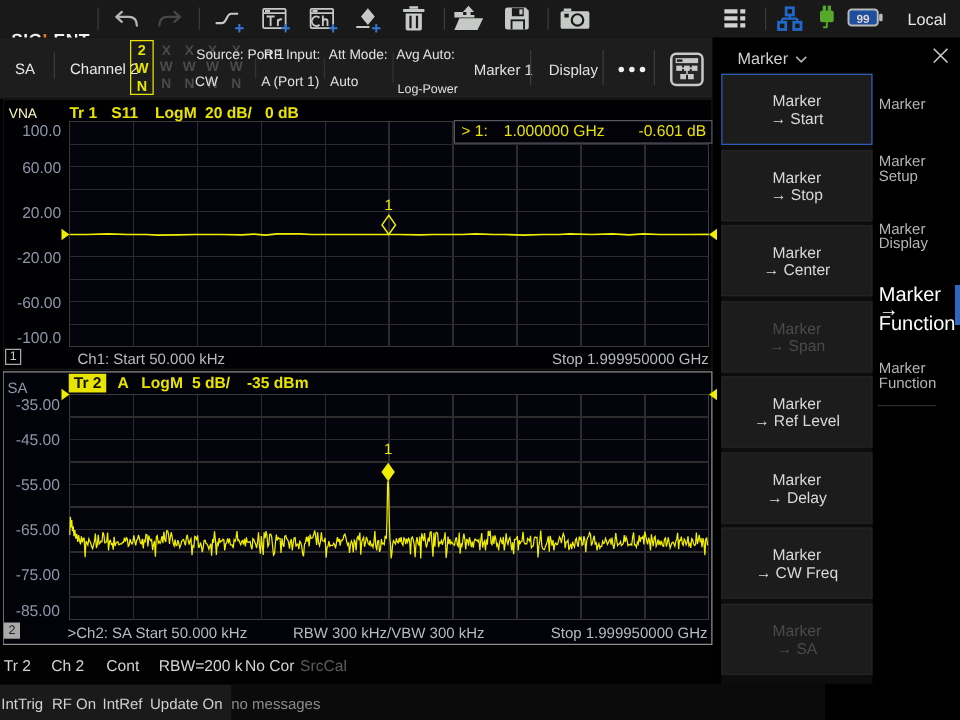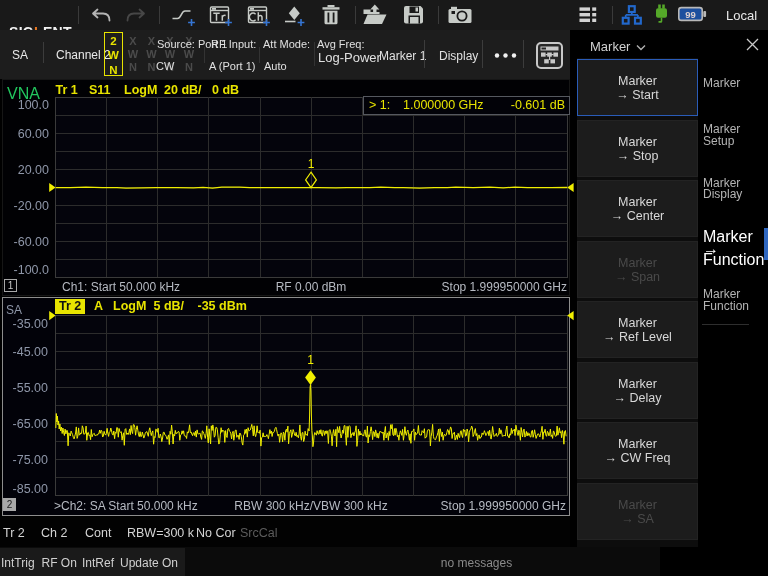--- a/index.html
+++ b/index.html
@@ -98,25 +98,25 @@
 <div class="abs" style="left:43px;top:12px;width:1px;height:21px;background:#3c3c3c"></div>
 <div class="abs" style="left:56px;top:18px;font-size:12px;color:#e8e8e8">Channel 2</div>
 <div class="abs" style="left:104px;top:2px;width:19px;height:44px;border:1px solid #e8e400;text-align:center;color:#e8e400;font-size:11.5px;line-height:14.3px;font-weight:bold;padding-top:1px">2<br>W<br>N</div>
 <div style="position:absolute;left:127px;top:4.5px;width:12px;text-align:center;color:#4b4b4b;font-size:11px;line-height:13.3px;font-weight:bold">X<br>W<br>N</div>
     <div style="position:absolute;left:145.5px;top:4.5px;width:12px;text-align:center;color:#4b4b4b;font-size:11px;line-height:13.3px;font-weight:bold">X<br>W<br>N</div>
     <div style="position:absolute;left:164px;top:4.5px;width:12px;text-align:center;color:#4b4b4b;font-size:11px;line-height:13.3px;font-weight:bold">X<br>W<br>N</div>
     <div style="position:absolute;left:183px;top:4.5px;width:12px;text-align:center;color:#4b4b4b;font-size:11px;line-height:13.3px;font-weight:bold">X<br>W<br>N</div>
 <div class="abs" style="left:157px;top:7.5px;font-size:11px;color:#e0e0e0">Source: Port 1</div>
 <div class="abs" style="left:211px;top:7.5px;font-size:11px;color:#e0e0e0">RF Input:</div>
 <div class="abs" style="left:263px;top:7.5px;font-size:11px;color:#e0e0e0">Att Mode:</div>
-<div class="abs" style="left:317px;top:7.5px;font-size:11px;color:#e0e0e0">Avg Freq:</div>
+<div class="abs" style="left:317px;top:7.5px;font-size:11px;color:#e0e0e0">Avg Auto:</div>
 <div class="abs" style="left:156px;top:29.5px;font-size:11px;color:#e0e0e0">CW</div>
 <div class="abs" style="left:209px;top:29.5px;font-size:11px;color:#e0e0e0">A (Port 1)</div>
 <div class="abs" style="left:264px;top:29.5px;font-size:11px;color:#e0e0e0">Auto</div>
-<div class="abs" style="left:318px;top:20px;font-size:13px;color:#e0e0e0">Log-Power</div>
+<div class="abs" style="left:318px;top:36px;font-size:10px;color:#e0e0e0">Log-Power</div>
 <div class="abs" style="left:204px;top:17px;width:1px;height:16px;background:#333"></div>
 <div class="abs" style="left:259px;top:17px;width:1px;height:16px;background:#333"></div>
 <div class="abs" style="left:314px;top:12px;width:1px;height:24px;background:#333"></div>
 <div class="abs" style="left:379px;top:18.5px;font-size:12px;color:#e0e0e0">Marker 1</div>
 <div class="abs" style="left:424px;top:10px;width:1px;height:28px;background:#3c3c3c"></div>
 <div class="abs" style="left:439px;top:18.5px;font-size:12px;color:#e0e0e0">Display</div>
 <div class="abs" style="left:482px;top:10px;width:1px;height:28px;background:#3c3c3c"></div>
 <div class="abs" style="left:523px;top:10px;width:1px;height:28px;background:#3c3c3c"></div>
 <svg width="30" height="10" style="position:absolute;left:492px;top:21px">
       <circle cx="5" cy="4.5" r="2.2" fill="#f0f0f0"></circle>
@@ -161,42 +161,41 @@
 <line x1="53.5" y1="162.3" x2="565.0" y2="162.3" stroke="#2c2c2c" stroke-width="1"></line>
 <line x1="53.5" y1="180.3" x2="565.0" y2="180.3" stroke="#2c2c2c" stroke-width="1"></line>
 <g shape-rendering="auto">
 <polyline points="53.8,108.6 68.0,108.6 84.0,108.1 100.4,108.6 114.9,108.6 124.0,109.1 140.7,108.9 154.1,108.6 162.3,108.6 174.3,108.6 191.5,108.9 201.1,108.3 210.5,109.1 219.8,108.1 237.5,108.1 247.6,108.6 265.2,108.6 281.9,108.6 293.0,108.6 306.4,108.6 316.2,108.6 333.9,108.9 344.9,108.6 357.0,108.6 367.7,108.6 378.7,108.1 392.7,108.6 401.3,108.6 417.5,109.1 432.5,108.6 445.3,108.6 453.8,108.1 471.3,108.6 487.8,108.1 501.3,108.9 512.9,108.1 525.5,108.6 539.7,108.6 548.9,108.6 565.0,108.5" fill="none" stroke="#f0ee00" stroke-width="1.3"></polyline>
 <polygon points="47.2,103.9 47.2,113.1 53.6,108.5" fill="#f0ee00"></polygon>
 <polygon points="571.6,103.9 571.6,113.1 565.2,108.5" fill="#f0ee00"></polygon>
 <polygon points="309,93.2 314.4,100.9 309,108.6 303.6,100.9" fill="none" stroke="#f0ee00" stroke-width="1.2"></polygon>
 <text x="309" y="88.8" fill="#f0ee00" font-size="12" text-anchor="middle" font-family="Liberation Sans, sans-serif">1</text>
 </g>
 </svg>
-<div class="abs" style="left:5px;top:6px;font-size:16px;color:#22c55e">VNA</div>
+<div class="abs" style="left:5px;top:6px;font-size:11px;color:#fef9c3">VNA</div>
 <div class="abs" style="top:4px;font-size:12.5px;color:#e8e400;font-weight:bold;width:568px;height:14px">
       <span class="abs" style="left:53.5px">Tr 1</span>
       <span class="abs" style="left:87px">S11</span>
       <span class="abs" style="left:122px">LogM</span>
       <span class="abs" style="left:162px">20 dB/</span>
       <span class="abs" style="left:210px">0 dB</span>
     </div>
 <div class="abs" style="left:0;top:18.5px;width:47px;text-align:right;font-size:12.5px;color:#8e96a8">100.0</div>
 <div class="abs" style="left:0;top:47.5px;width:47px;text-align:right;font-size:12.5px;color:#8e96a8">60.00</div>
 <div class="abs" style="left:0;top:83.5px;width:47px;text-align:right;font-size:12.5px;color:#8e96a8">20.00</div>
 <div class="abs" style="left:0;top:119.5px;width:47px;text-align:right;font-size:12.5px;color:#8e96a8">-20.00</div>
 <div class="abs" style="left:0;top:155.5px;width:47px;text-align:right;font-size:12.5px;color:#8e96a8">-60.00</div>
 <div class="abs" style="left:0;top:184px;width:47px;text-align:right;font-size:12.5px;color:#8e96a8">-100.0</div>
 <div class="abs" style="left:361px;top:16.5px;width:207px;height:19px;background:#020208;border:1px solid #55585f;color:#e8e400;font-size:12.5px;line-height:17px">
       <span style="position:absolute;left:5px">&gt; 1:</span>
       <span style="position:absolute;left:39px">1.000000 GHz</span>
       <span style="position:absolute;right:4px">-0.601 dB</span>
     </div>
 <div class="abs" style="left:2px;top:200px;width:13px;height:13px;border:1px solid #a8a8a8;color:#c8c8c8;font-size:10px;line-height:12px;text-align:center">1</div>
 <div class="abs" style="left:60px;top:201px;font-size:12px;color:#b6bac2">Ch1: Start 50.000 kHz</div>
-<div class="abs" style="left:53px;top:201px;width:512px;text-align:center;font-size:12px;color:#b6bac2">RF 0.00 dBm</div>
 <div class="abs" style="left:0;top:201px;width:565px;text-align:right;font-size:12px;color:#b6bac2">Stop 1.999950000 GHz</div>
 </div>
 
 <div class="abs" style="left:2px;top:297px;width:568px;height:219px;background:#020209;box-shadow:inset 0 0 0 1px #8d8d8d">
 <svg width="576" height="219" style="position:absolute;left:0;top:0;overflow:visible" shape-rendering="crispEdges">
 <rect x="53.5" y="18.6" width="511.5" height="180" fill="#04040c" stroke="#3a3a3a" stroke-width="1"></rect>
 <line x1="104.7" y1="18.6" x2="104.7" y2="198.6" stroke="#2c2c2c" stroke-width="1"></line>
 <line x1="155.8" y1="18.6" x2="155.8" y2="198.6" stroke="#2c2c2c" stroke-width="1"></line>
 <line x1="206.9" y1="18.6" x2="206.9" y2="198.6" stroke="#2c2c2c" stroke-width="1"></line>
 <line x1="258.1" y1="18.6" x2="258.1" y2="198.6" stroke="#2c2c2c" stroke-width="1"></line>
@@ -239,32 +238,32 @@
 <div class="abs" style="left:1px;top:201px;width:13px;height:13px;background:#a8a8a8;color:#222;font-size:10px;line-height:13px;text-align:center">2</div>
 <div class="abs" style="left:52px;top:202px;font-size:12px;color:#b6bac2">&gt;Ch2: SA Start 50.000 kHz</div>
 <div class="abs" style="left:53px;top:202px;width:512px;text-align:center;font-size:12px;color:#b6bac2">RBW 300 kHz/VBW 300 kHz</div>
 <div class="abs" style="left:0;top:202px;width:564px;text-align:right;font-size:12px;color:#b6bac2">Stop 1.999950000 GHz</div>
 </div>
 
 <div class="abs" style="left:0;top:517px;width:570px;height:30px;background:#020202;color:#d4d4d4;font-size:12.5px">
 <span class="abs" style="left:3px;top:9px">Tr 2</span>
 <span class="abs" style="left:41px;top:9px">Ch 2</span>
 <span class="abs" style="left:85px;top:9px">Cont</span>
-<span class="abs" style="left:127px;top:9px">RBW=300 k</span>
+<span class="abs" style="left:127px;top:9px">RBW=200 k</span>
 <span class="abs" style="left:196px;top:9px">No Cor</span>
 <span class="abs" style="left:240px;top:9px;color:#5c5c5c">SrcCal</span>
 </div>
 
 <div class="abs" style="left:0;top:547px;width:660px;height:29px;background:#0b0b0b;font-size:12px;color:#d0d0d0">
 <div class="abs" style="left:0;top:1px;width:185px;height:28px;background:#1a1a1a"></div>
 <span class="abs" style="left:1px;top:9px">IntTrig</span>
 <span class="abs" style="left:41.5px;top:9px">RF On</span>
 <span class="abs" style="left:82px;top:9px">IntRef</span>
 <span class="abs" style="left:120px;top:9px">Update On</span>
-<div class="abs" style="left:185px;top:9px;width:583px;text-align:center;color:#8a8a8a">no messages</div>
+<div class="abs" style="left:185px;top:9px;width:583px;color:#8a8a8a">no messages</div>
 </div>
 
 <div class="abs" style="left:570px;top:30px;width:198px;height:517px">
 <div class="abs" style="left:20px;top:9px;font-size:13px;color:#d0d0d0">Marker</div>
 <svg width="12" height="8" style="position:absolute;left:66px;top:14px">
       <path d="M1,1.5 L5,5.5 L9,1.5" stroke="#b0b0b0" stroke-width="1.4" fill="none"></path>
     </svg>
 <svg width="16" height="16" style="position:absolute;left:175px;top:7px">
       <path d="M2,2 L13,13 M13,2 L2,13" stroke="#c8c8c8" stroke-width="1.3" fill="none"></path>
     </svg>

